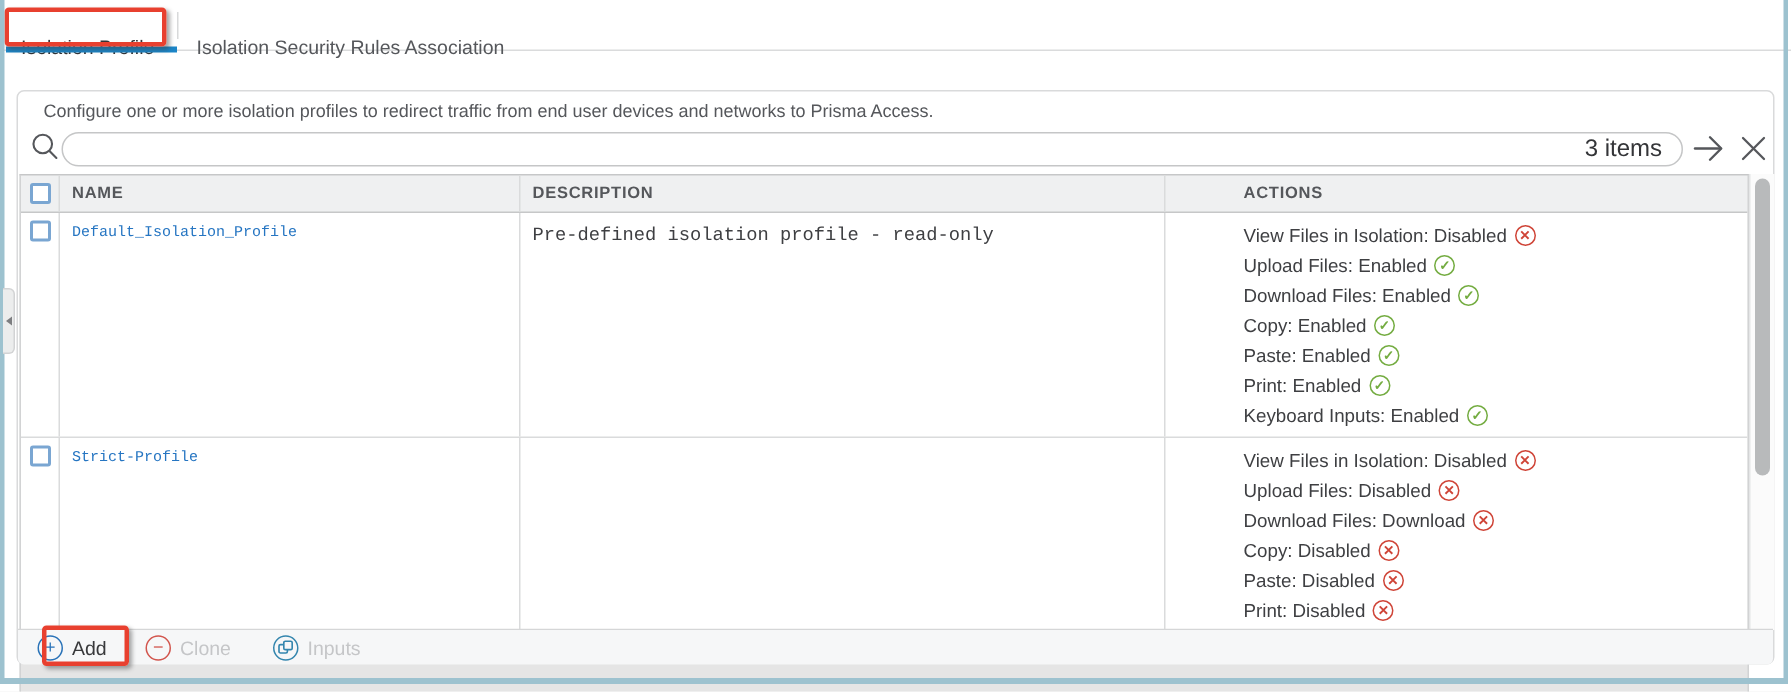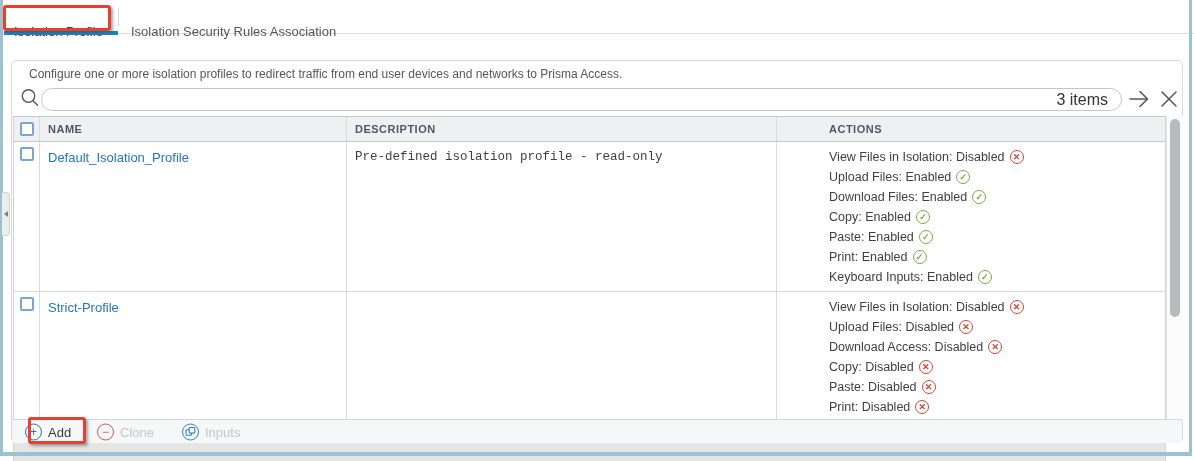--- a/index.html
+++ b/index.html
@@ -42,21 +42,21 @@
   .trow-1 { height: 150px; }
   .trow-2 { height: 150px; }
   .col { border-right: 1px solid #dadbdc; }
   .col:last-child { border-right: none; margin-left: 44px; }
   .col-cb   { width: 26px; flex: none; }
   .col-name { width: 307px; flex: none; }
   .col-desc { width: 430px; flex: none; }
   .col-act  { width: 388px; flex: none; }
   .th { font-size: 11px; font-weight: bold; color: #55575b; letter-spacing: .5px; line-height: 24px; padding-left: 8px; }
   .checkbox { display: block; width: 14px; height: 14px; border: 2px solid #7aa6d2; border-radius: 2px; background: #fff; margin: 5px auto 0 auto; cursor: pointer; }
-  .name-link { display: inline-block; margin: 8px 18px 0 8px; font-size: 13px; color: #2575c2; cursor: pointer; text-decoration: none; }
+  .name-link { display: inline-block; margin: 8px 18px 0 8px; font-size: 10px; color: #2575c2; cursor: pointer; text-decoration: none; font-family: Liberation Mono, monospace; }
   .desc-text { display: block; margin: 8px 0 0 8px; font-size: 12.5px; color: #3e3f42; font-family: Liberation Mono, monospace; }
   .actions-list { padding: 5px 0 0 8px; }
   .action-line { display: flex; align-items: center; height: 20px; font-size: 12.5px; color: #3e3f42; white-space: nowrap; }
   .action-icon { width: 14px; height: 14px; margin-left: 5px; border-radius: 50%; border: 1.5px solid; display: flex; align-items: center; justify-content: center; font-size: 9px; font-weight: bold; line-height: 1; }
   .action-icon.state-enabled  { border-color: #74ac41; color: #74ac41; }
   .action-icon.state-disabled { border-color: #cf4437; color: #cf4437; }
   .action-icon.state-enabled::after  { content: "\2713"; }
   .action-icon.state-disabled::after { content: "\2715"; }
 
   
@@ -198,21 +198,21 @@
           <div class="actions-list">
             <div class="action-line">
                 <span>View Files in Isolation: Disabled</span>
                 <span class="action-icon state-disabled"></span>
               </div>
             <div class="action-line">
                 <span>Upload Files: Disabled</span>
                 <span class="action-icon state-disabled"></span>
               </div>
             <div class="action-line">
-                <span>Download Access: Disabled</span>
+                <span>Download Files: Download</span>
                 <span class="action-icon state-disabled"></span>
               </div>
             <div class="action-line">
                 <span>Copy: Disabled</span>
                 <span class="action-icon state-disabled"></span>
               </div>
             <div class="action-line">
                 <span>Paste: Disabled</span>
                 <span class="action-icon state-disabled"></span>
               </div>

